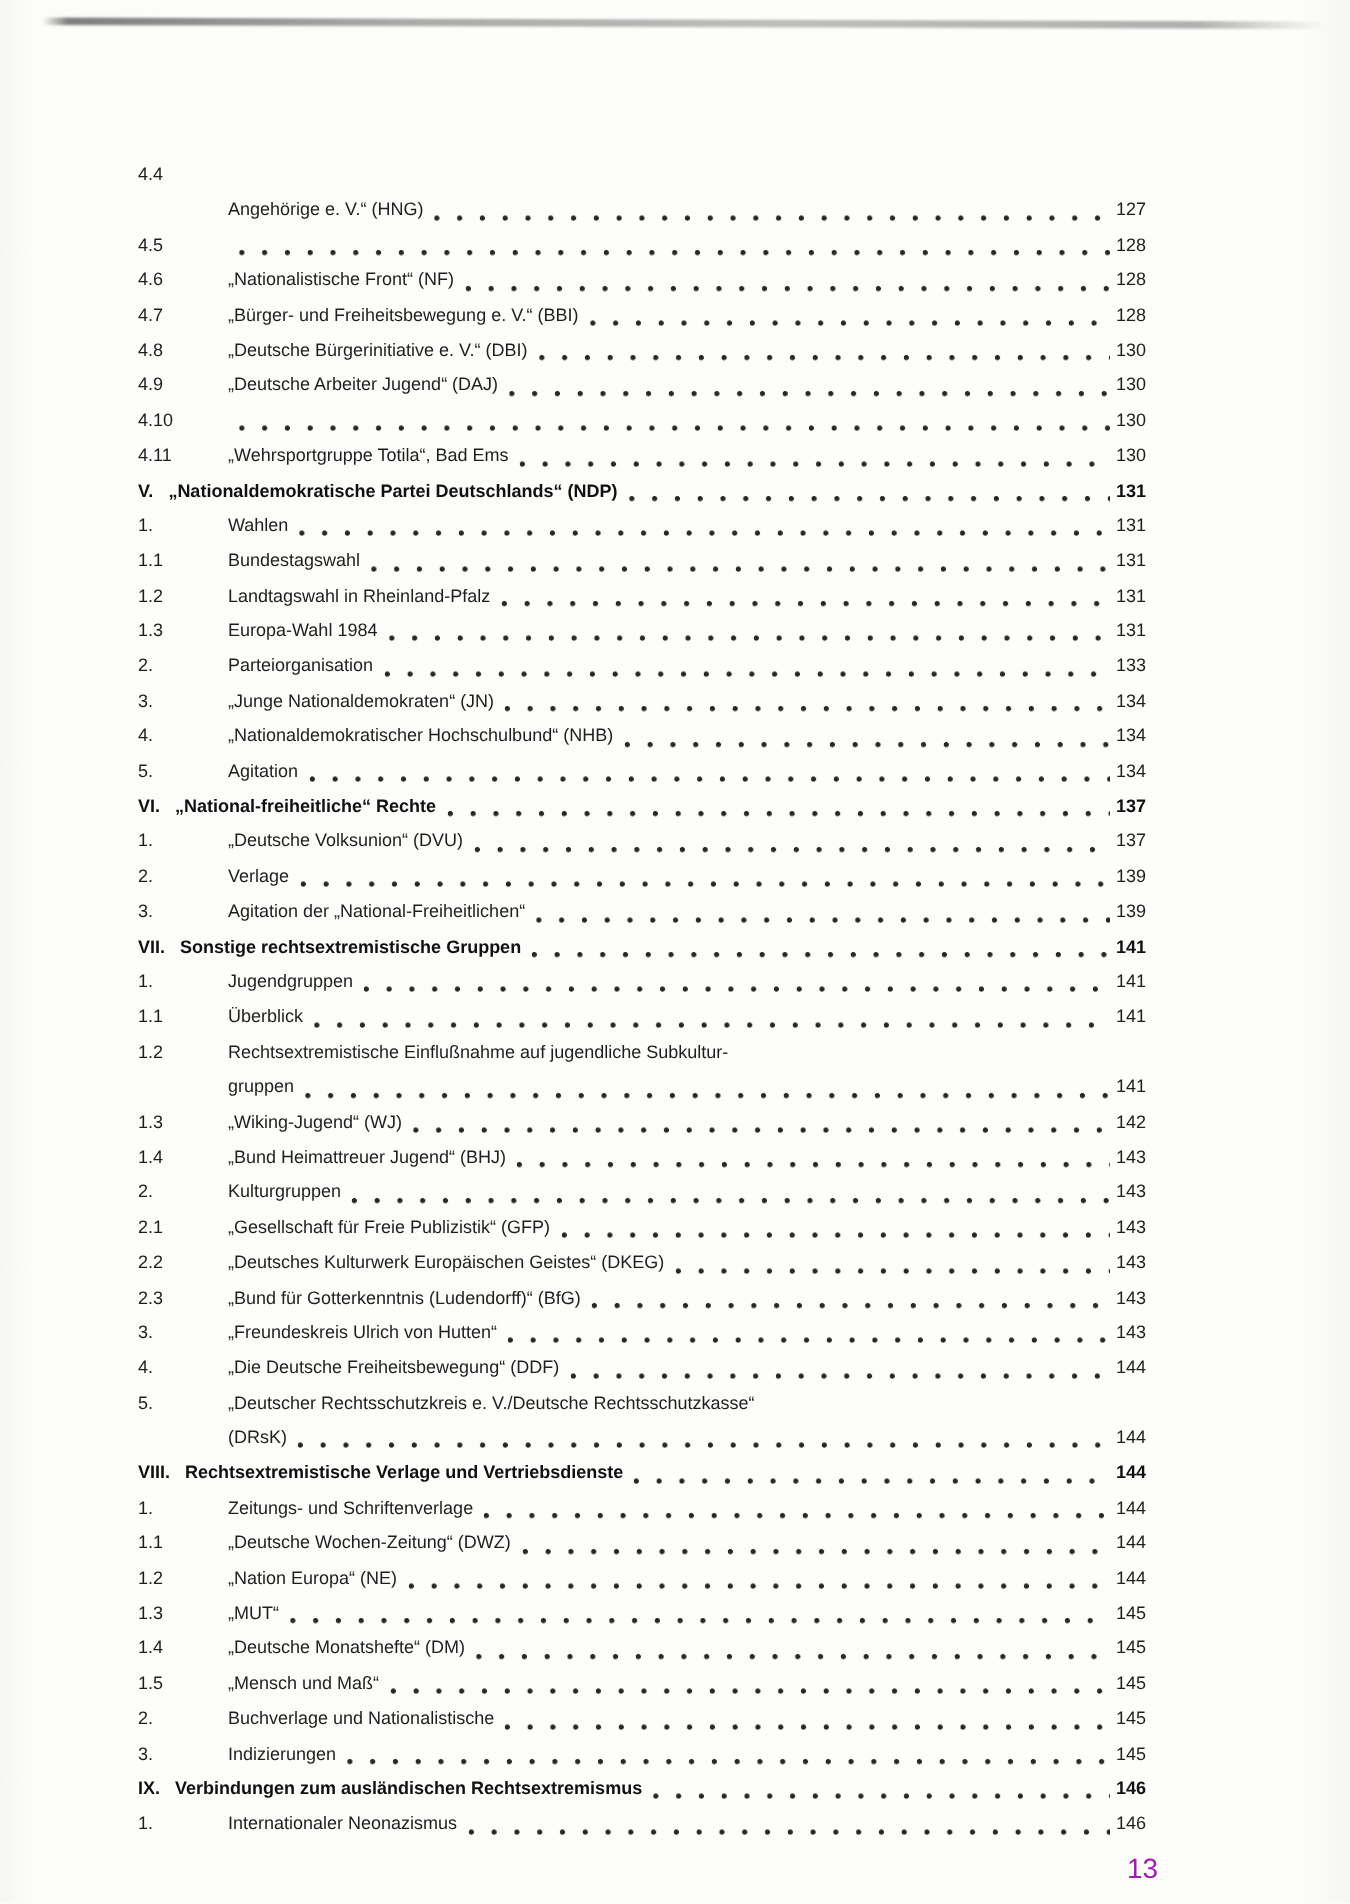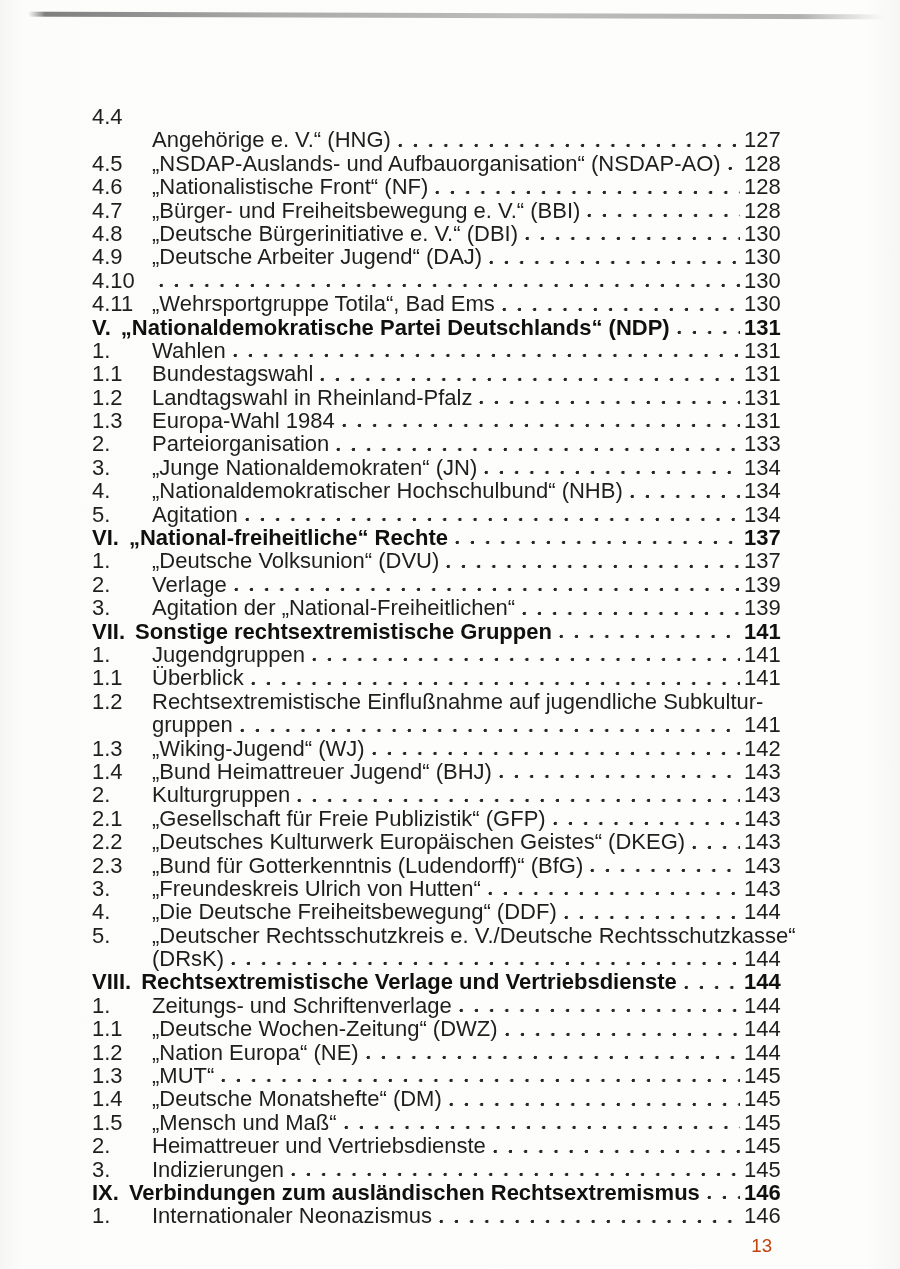--- a/index.html
+++ b/index.html
@@ -13,59 +13,58 @@
   .scanbar{
     position:absolute;top:13px;left:28px;width:856px;height:5px;border-radius:3px;
     transform:rotate(0.18deg);filter:blur(0.7px);
     background:linear-gradient(90deg,
       rgba(120,120,120,0) 0%,rgba(105,105,105,0.85) 2%,
       rgba(135,135,135,0.7) 28%,rgba(150,150,150,0.62) 58%,
       rgba(140,140,140,0.68) 90%,rgba(165,165,165,0) 100%);
   }
   .toc{
     position:absolute;left:92px;top:105px;width:698px;
-    font-size:22px;line-height:23.4px;
+    font-size:12px;line-height:23.4px;
   }
   .row{display:flex;align-items:baseline;height:23.4px;white-space:nowrap;}
   .num{flex:0 0 60px;}
   .title{flex:0 0 auto;}
   .dots{
     flex:1 1 auto;height:5px;align-self:flex-end;
     margin:0 4px 4px 7px;
     background-image:radial-gradient(circle at 2.2px 2.4px,#272727 1.5px,rgba(0,0,0,0) 1.95px);
     background-repeat:repeat-x;background-size:15.2px 5px;
   }
   .pg{flex:0 0 46px;text-align:left;}
   .sect{font-weight:700;color:#101010;}
   .sect .num{flex:0 0 auto;padding-right:10px;}
   .ital .num,.ital .title{}
   .ital-title .title{}
   .hidden{visibility:hidden;}
-  .pageno{position:absolute;top:1235px;right:128px;font-size:18.6px;color:#c2410c;}
+  .pageno{position:absolute;top:1235px;right:128px;font-size:18.6px;color:#a21caf;}
 </style>
 </head>
 <body>
 
 <div class="scanbar"></div>
 
 <div class="toc">
     <div class="row">
     <span class="num">4.4</span>
     <span class="dots hidden"></span>
     <span class="pg"></span>
   </div>
     <div class="row">
     <span class="num"></span>
     <span class="title">Angehörige e. V.“ (HNG)</span>
     <span class="dots"></span>
     <span class="pg">127</span>
   </div>
     <div class="row">
     <span class="num">4.5</span>
-    <span class="title">„NSDAP-Auslands- und Aufbauorganisation“ (NSDAP-AO)</span>
     <span class="dots"></span>
     <span class="pg">128</span>
   </div>
     <div class="row">
     <span class="num">4.6</span>
     <span class="title">„Nationalistische Front“ (NF)</span>
     <span class="dots"></span>
     <span class="pg">128</span>
   </div>
     <div class="row">
@@ -302,21 +301,21 @@
     <span class="pg">145</span>
   </div>
     <div class="row">
     <span class="num">1.5</span>
     <span class="title">„Mensch und Maß“</span>
     <span class="dots"></span>
     <span class="pg">145</span>
   </div>
     <div class="row">
     <span class="num">2.</span>
-    <span class="title">Heimattreuer und Vertriebsdienste</span>
+    <span class="title">Buchverlage und Nationalistische</span>
     <span class="dots"></span>
     <span class="pg">145</span>
   </div>
     <div class="row">
     <span class="num">3.</span>
     <span class="title">Indizierungen</span>
     <span class="dots"></span>
     <span class="pg">145</span>
   </div>
     <div class="row sect ital">

